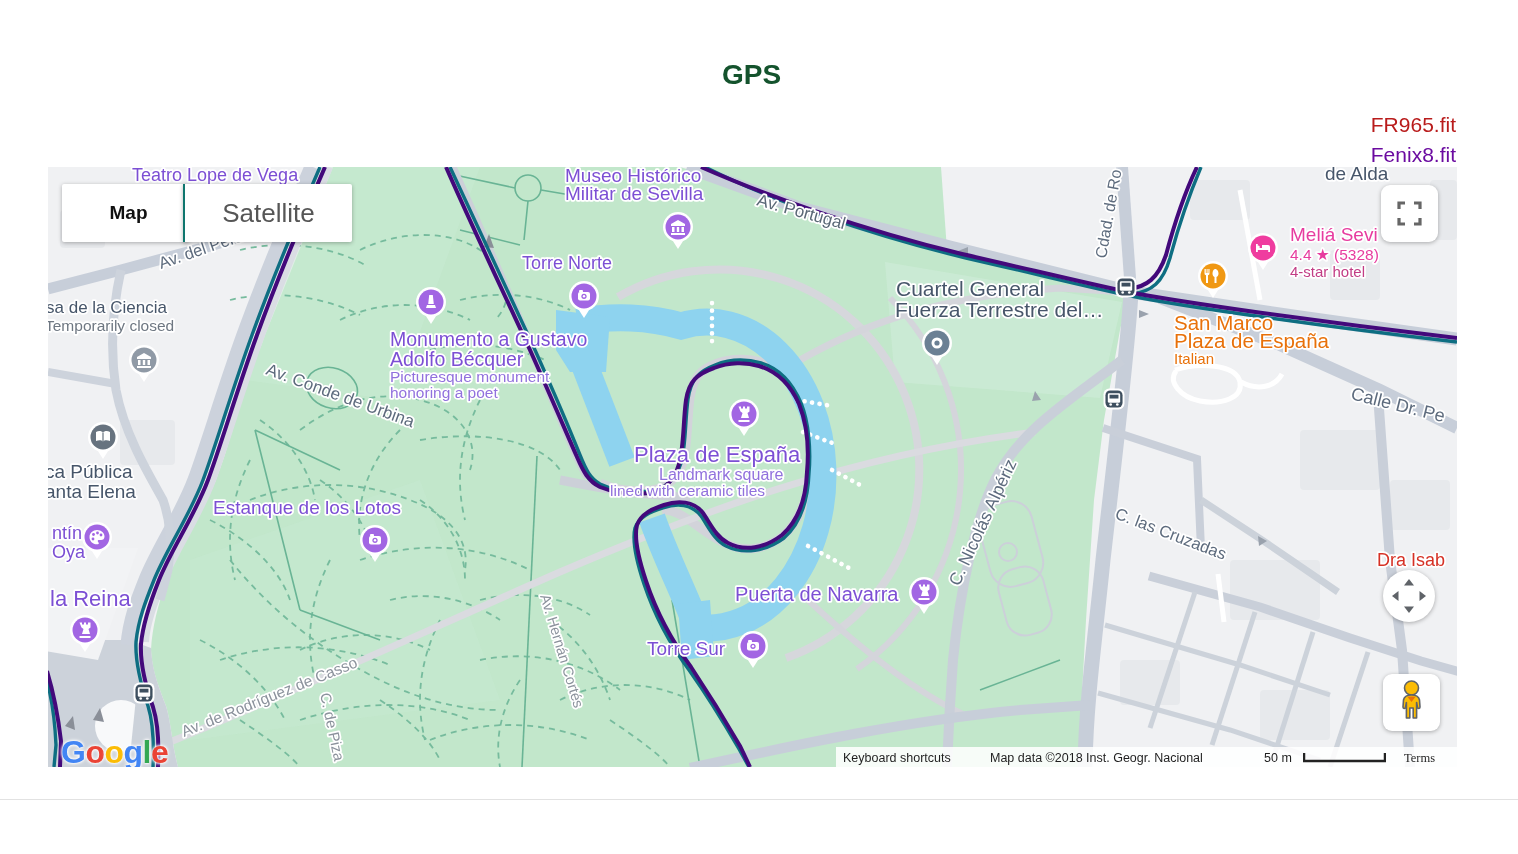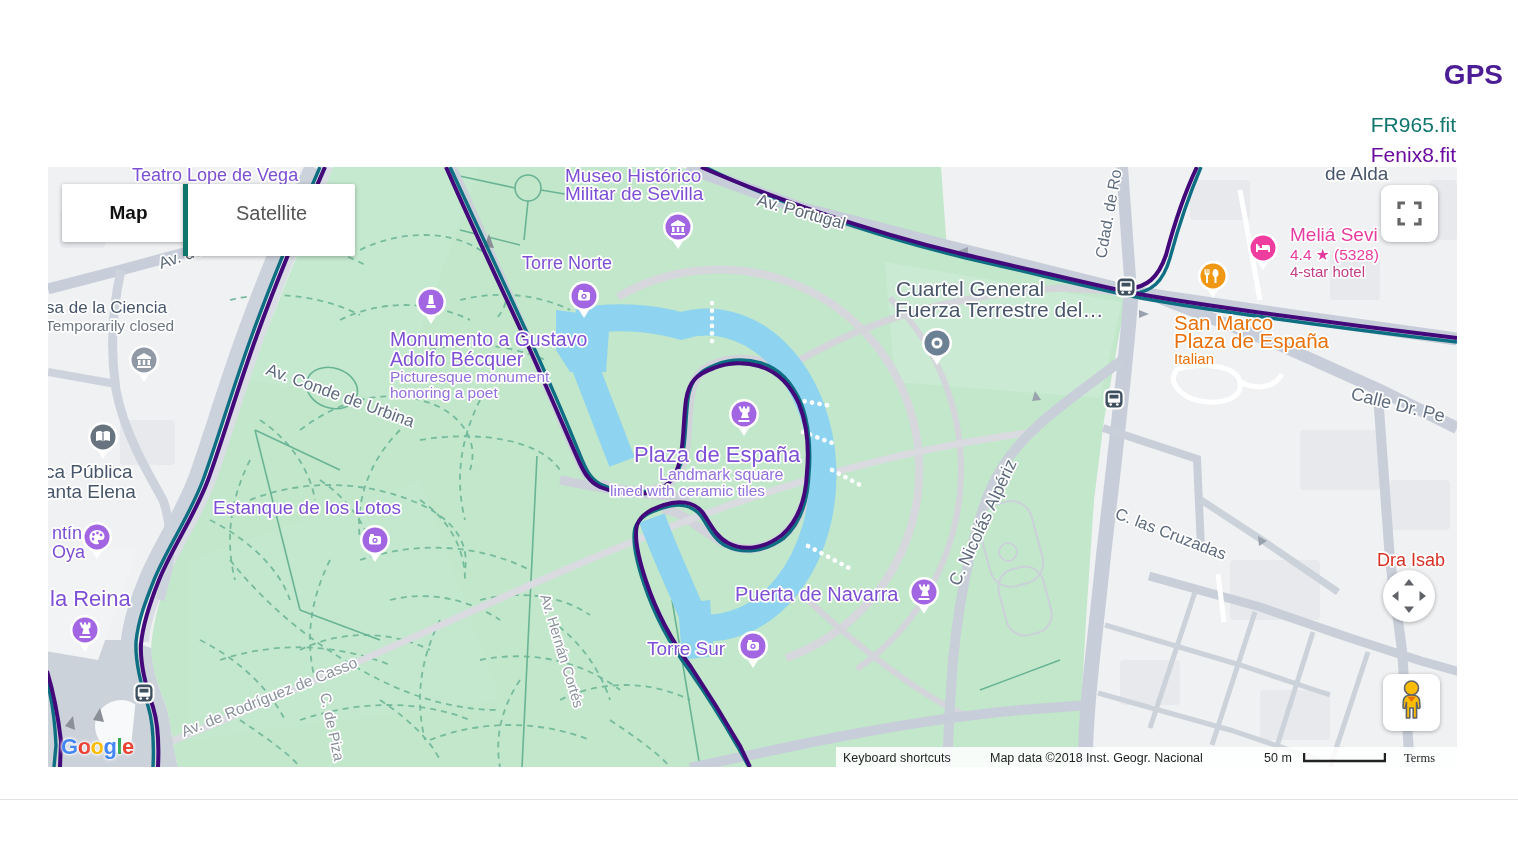--- a/index.html
+++ b/index.html
@@ -1,34 +1,34 @@
 <!DOCTYPE html>
 <html><head>
 <meta charset="utf-8">
 <style>
 html,body{margin:0;padding:0;background:#fff;width:1518px;height:854px;overflow:hidden;
 font-family:"Liberation Sans",sans-serif;}
 #page{position:relative;width:1518px;height:854px;}
-#title{position:absolute;left:0;top:59px;width:1503px;text-align:right;font-size:28px;font-weight:bold;color:#4c1d95;}
+#title{position:absolute;left:0;top:59px;width:1503px;text-align:center;font-size:28px;font-weight:bold;color:#14532d;}
 .leg{position:absolute;right:62px;text-align:right;font-size:21px;line-height:1;}
-#leg1{top:114px;color:#0f766e;}
+#leg1{top:114px;color:#b91c1c;}
 #leg2{top:144px;color:#6b0ba0;}
 #map{position:absolute;left:48px;top:167px;width:1409px;height:600px;overflow:hidden;background:#f1f2f4;}
 #rule{position:absolute;left:0;top:799px;width:1518px;height:1px;background:#e2e2e2;}
 .ctl{position:absolute;background:#fff;box-shadow:0 1px 4px rgba(0,0,0,.3);}
 #mapbtn{left:14px;top:17px;width:121px;height:58px;border-radius:2px 0 0 2px;
 font-size:19px;font-weight:bold;color:#111;text-align:center;line-height:58px;padding-left:6px;}
-#satbtn{left:135px;top:17px;width:167px;height:72px;border-radius:0 2px 2px 0;
-font-size:20px;color:#565656;text-align:center;line-height:58px;border-left:5px solid #0f766e;}
+#satbtn{left:135px;top:17px;width:167px;height:58px;border-radius:0 2px 2px 0;
+font-size:26px;color:#565656;text-align:center;line-height:58px;border-left:2px solid #0f766e;}
 #fsbtn{left:1333px;top:18px;width:57px;height:57px;border-radius:9px;}
 #panbtn{left:1335px;top:403px;width:52px;height:52px;border-radius:50%;}
 #pegman{left:1335px;top:507px;width:57px;height:57px;border-radius:9px;}
 #attrib{position:absolute;left:788px;top:580px;width:621px;height:20px;background:rgba(255,255,255,.87);}
 .at{position:absolute;top:584px;font-size:12.5px;color:#1f1f1f;white-space:nowrap;}
-#glogo{position:absolute;left:13px;top:567px;font-size:22px;font-weight:bold;letter-spacing:-0.5px;
+#glogo{position:absolute;left:13px;top:567px;font-size:32px;font-weight:bold;letter-spacing:-0.5px;
 text-shadow:0 0 2px #fff,0 0 3px #fff,0 0 4px #fff;}
 #glogo span{display:inline-block;}
 </style>
 </head>
 <body>
 <div id="page">
 
 <div id="title">GPS</div>
 
 <div class="leg" id="leg1">FR965.fit</div>

